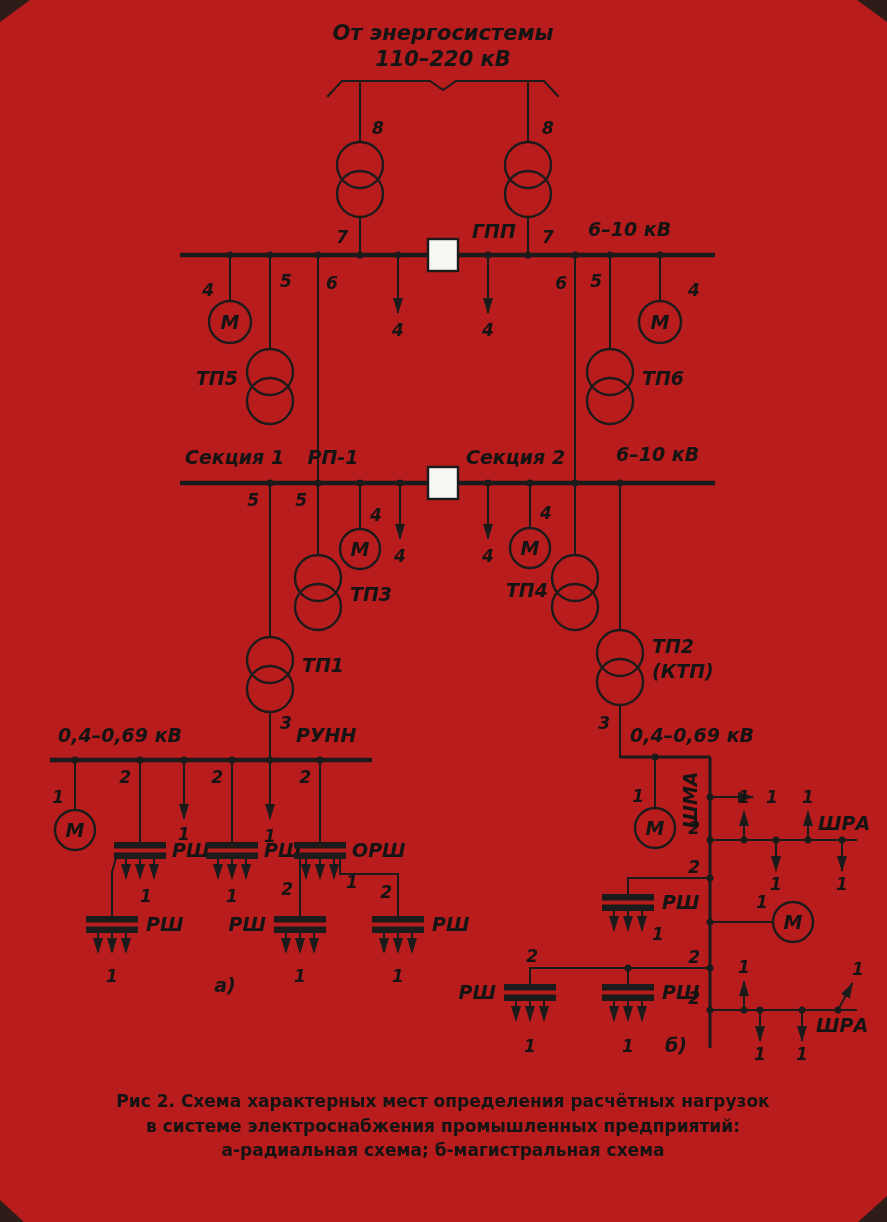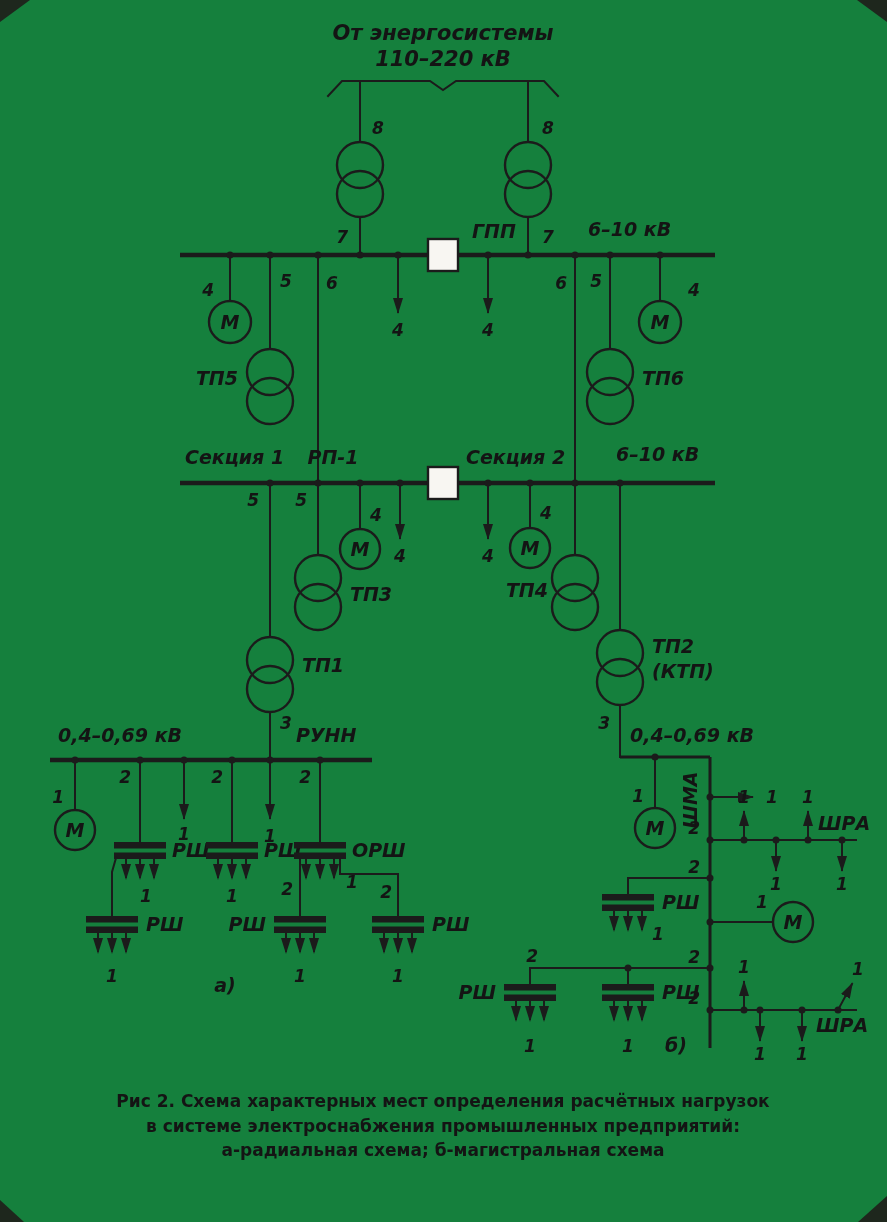--- a/index.html
+++ b/index.html
@@ -1,16 +1,16 @@
 <!DOCTYPE html>
 <html><head>
 <meta charset="utf-8">
 <style>
   html,body{margin:0;padding:0;background:#dcd9d4;}
-  .page{width:887px;height:1222px;background:#15803d;position:relative;margin:0 auto;overflow:hidden;}
+  .page{width:887px;height:1222px;background:#b91c1c;position:relative;margin:0 auto;overflow:hidden;}
   svg{display:block;}
   .wire{stroke:#1b1b1b;stroke-width:2;fill:none;stroke-linecap:square;}
   .bus{stroke:#1b1b1b;stroke-width:4.5;fill:none;}
   .bus-mid{stroke:#1b1b1b;stroke-width:3;fill:none;}
   .sym{stroke:#1b1b1b;stroke-width:2.4;fill:none;}
   .dot{fill:#1b1b1b;stroke:none;}
   .box{fill:#f8f6f2;stroke:#1b1b1b;stroke-width:2.4;}
   .corner{fill:#1f1d1a;opacity:.9;}
   text{font-family:"DejaVu Sans",sans-serif;fill:#141414;}
   .lbl{font-size:19px;font-weight:bold;font-style:italic;}

